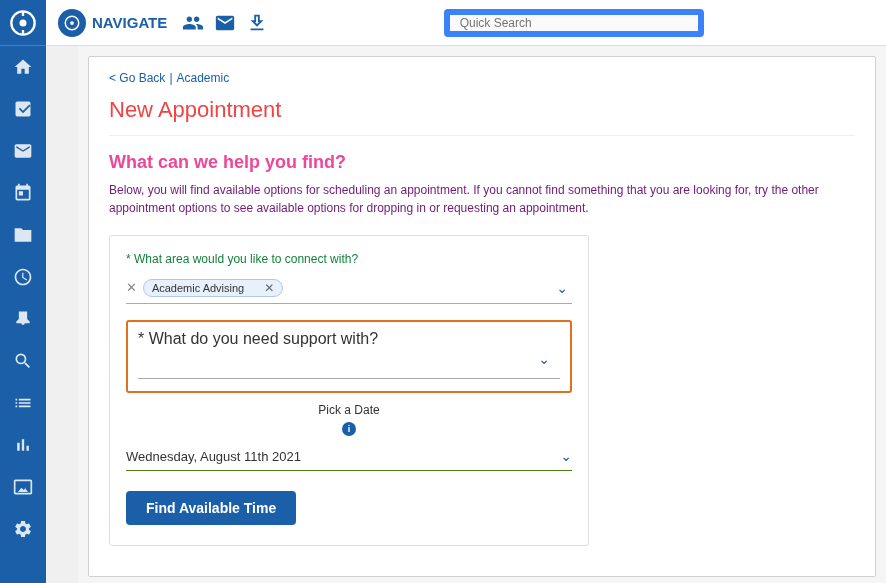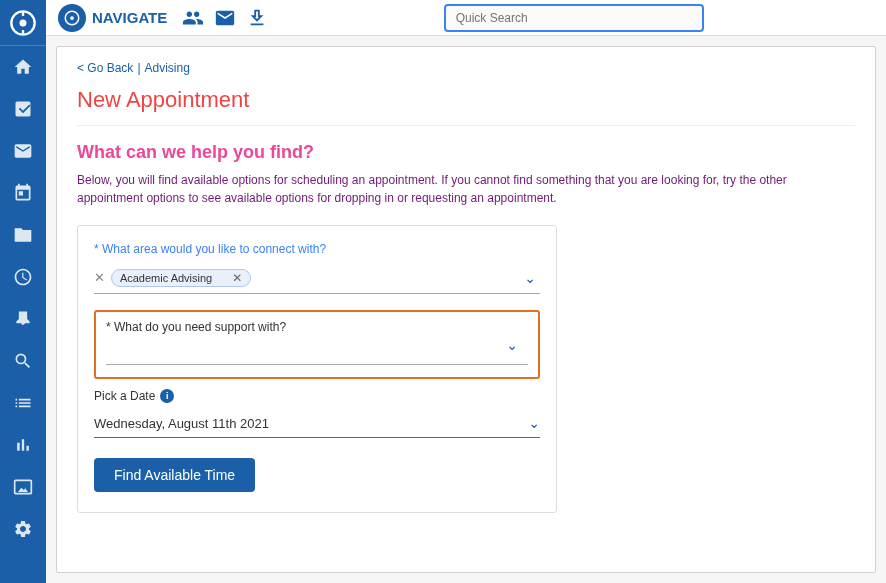--- a/index.html
+++ b/index.html
@@ -41,21 +41,21 @@
     
     .main-area {
       flex: 1;
       display: flex;
       flex-direction: column;
       overflow: hidden;
     }
 
     
     .topbar {
-      height: 36px;
+      height: 46px;
       background: #ffffff;
       border-bottom: 1px solid #ddd;
       display: flex;
       align-items: center;
       padding: 0 12px;
     }
     .topbar-brand {
       display: flex;
       align-items: center;
       gap: 6px;
@@ -79,34 +79,35 @@
     .topbar-nav-icon svg { width: 22px; height: 22px; fill: #1a5fa8; }
     .topbar-search {
       flex: 1;
       display: flex;
       align-items: center;
       justify-content: center;
     }
     .topbar-search input {
       width: 260px;
       height: 28px;
-      border: 2px solid #3b82f6;
+      border: 6px solid #3b82f6;
       border-radius: 4px;
       padding: 0 10px;
       font-size: 12px;
       color: #999;
       background: #fafafa;
     }
 
     
     .content {
       flex: 1;
       background: #f5f5f5;
       overflow-y: auto;
       padding: 0;
+      margin-left: 32px;
     }
     .content-inner {
       background: #ffffff;
       margin: 10px;
       border: 1px solid #d0d0d0;
       border-radius: 2px;
       padding: 14px 20px 30px 20px;
       min-height: calc(100% - 20px);
     }
 
@@ -149,21 +150,21 @@
     .form-box {
       border: 1px solid #ddd;
       border-radius: 3px;
       padding: 16px 16px 20px 16px;
       max-width: 480px;
     }
 
     .form-group { margin-bottom: 16px; }
     .form-label {
       font-size: 12px;
-      color: #3b82f6;
+      color: #15803d;
       margin-bottom: 6px;
       display: flex;
       align-items: center;
       gap: 4px;
     }
 
     
     .tag-input {
       border: none;
       border-bottom: 1px solid #aaa;
@@ -204,21 +205,21 @@
 
     
     .support-select-wrapper {
       border: 2px solid #e07020;
       border-radius: 3px;
       padding: 8px 10px 12px 10px;
       background: #fff;
       position: relative;
     }
     .support-select-label {
-      font-size: 12px;
+      font-size: 16px;
       color: #333;
       margin-bottom: 8px;
     }
     .support-dropdown {
       border: none;
       border-bottom: 1px solid #aaa;
       width: 100%;
       padding: 4px 24px 4px 0;
       font-size: 12px;
       color: #666;
@@ -238,20 +239,21 @@
 
     
     .date-group { margin-top: 10px; margin-bottom: 16px; }
     .date-label {
       font-size: 12px;
       color: #333;
       margin-bottom: 6px;
       display: flex;
       align-items: center;
       gap: 5px;
+      flex-direction: column;
     }
     .info-icon {
       width: 14px; height: 14px;
       border-radius: 50%;
       background: #1a5fa8;
       color: white;
       font-size: 9px;
       display: inline-flex;
       align-items: center;
       justify-content: center;
@@ -274,21 +276,21 @@
     }
     .date-arrow { color: #1a5fa8; font-size: 14px; }
 
     
     .btn-find {
       background: #1a5fa8;
       color: white;
       border: none;
       padding: 9px 20px;
       font-size: 14px;
-      font-weight: 400;
+      font-weight: 700;
       border-radius: 4px;
       cursor: pointer;
       margin-top: 4px;
     }
 
     .tag-input-wrapper { position: relative; }
 
     
     .area-tag-x {
       background: transparent;
@@ -405,21 +407,21 @@
       <input type="text" placeholder="Quick Search" style="">
     </div>
   </div>
 
   <div class="content">
     <div class="content-inner">
 
       <div class="breadcrumb">
         <a>&lt; Go Back</a>
         <span>|</span>
-        <a>Advising</a>
+        <a>Academic</a>
       </div>
 
       <h1 class="page-title">New Appointment</h1>
 
       <h2 class="section-title">What can we help you find?</h2>
 
       <p class="section-desc">Below, you will find available options for scheduling an appointment. If you cannot find something that you are looking for, try the other appointment options to see available options for dropping in or requesting an appointment.</p>
 
       <div class="form-box">
 

